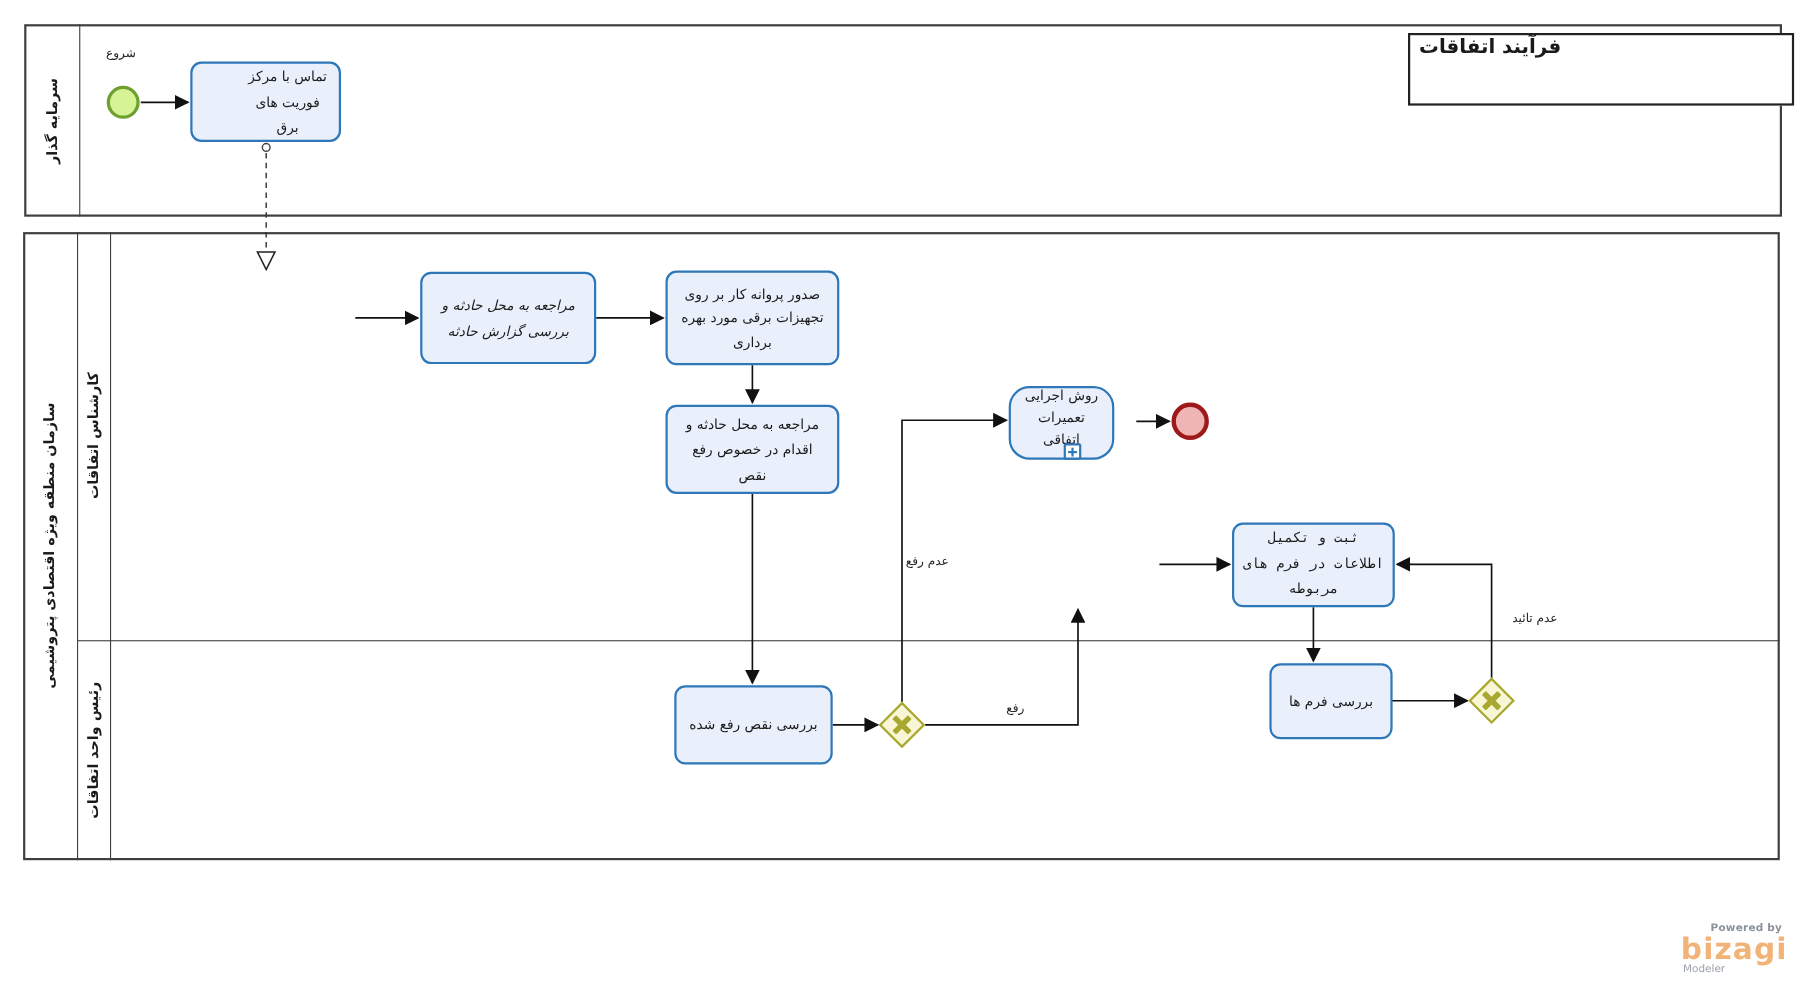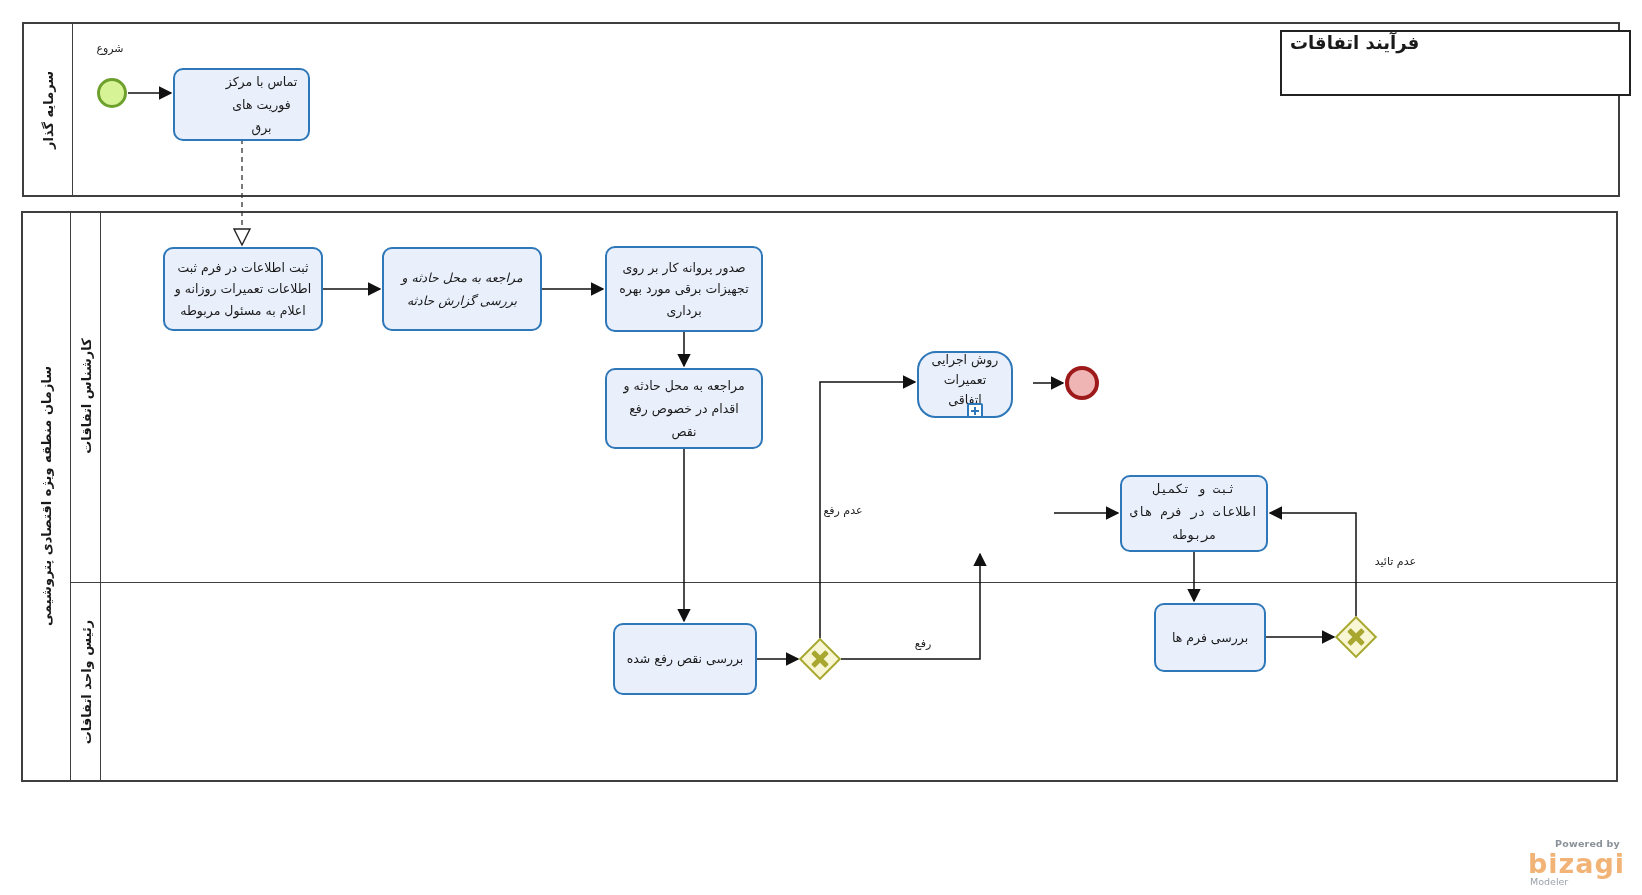--- a/index.html
+++ b/index.html
@@ -82,23 +82,22 @@
       <circle cx="242" cy="134" r="3.5" fill="#fff" stroke="#444" stroke-width="1.3"></circle>
       <path d="M242,139 L242,228" stroke="#333" stroke-width="1.3" fill="none" stroke-dasharray="5,4"></path>
       <polygon points="234,229 250,229 242,245" fill="#fff" stroke="#222" stroke-width="1.4"></polygon>
     </g>
   </svg>
 
   <div class="event" style="left:97px;top:78px;width:30px;height:30px;background:#d6f395;border:3px solid #6ea02e;"></div>
   <div class="edge-label" style="left:90px;top:42px;width:40px;">شروع</div>
   <div class="event" style="left:1065px;top:366px;width:34px;height:34px;background:#efb5b5;border:4px solid #9e1a1a;"></div>
 
-  <div class="task" style="left:173px;top:68px;width:137px;height:73px;padding-left:48px;">تماس با مرکز فوریت های برق</div>
+  <div class="task" style="left:173px;top:56px;width:137px;height:73px;padding-left:48px;">تماس با مرکز فوریت های برق</div>
 
-  <div class="task" style="left:163px;top:247px;width:160px;height:84px;line-height:1.7;">ثبت اطلاعات در فرم ثبت اطلاعات تعمیرات روزانه و اعلام به مسئول مربوطه</div>
 
   <div class="task" style="left:382px;top:247px;width:160px;height:84px;font-style:italic;">مراجعه به محل حادثه و بررسی گزارش حادثه</div>
 
   <div class="task" style="left:605px;top:246px;width:158px;height:86px;line-height:1.7;">صدور پروانه کار بر روی تجهیزات برقی مورد بهره برداری</div>
 
   <div class="task" style="left:605px;top:368px;width:158px;height:81px;">مراجعه به محل حادثه و اقدام در خصوص رفع نقص</div>
 
   <div class="task" style="left:917px;top:351px;width:96px;height:67px;padding-bottom:12px;line-height:1.6;border-radius:19px;">روش اجرایی تعمیرات اتفاقی</div>
   <div class="subplus" style="left:967px;top:403px;">
       <i class="ph"></i>

